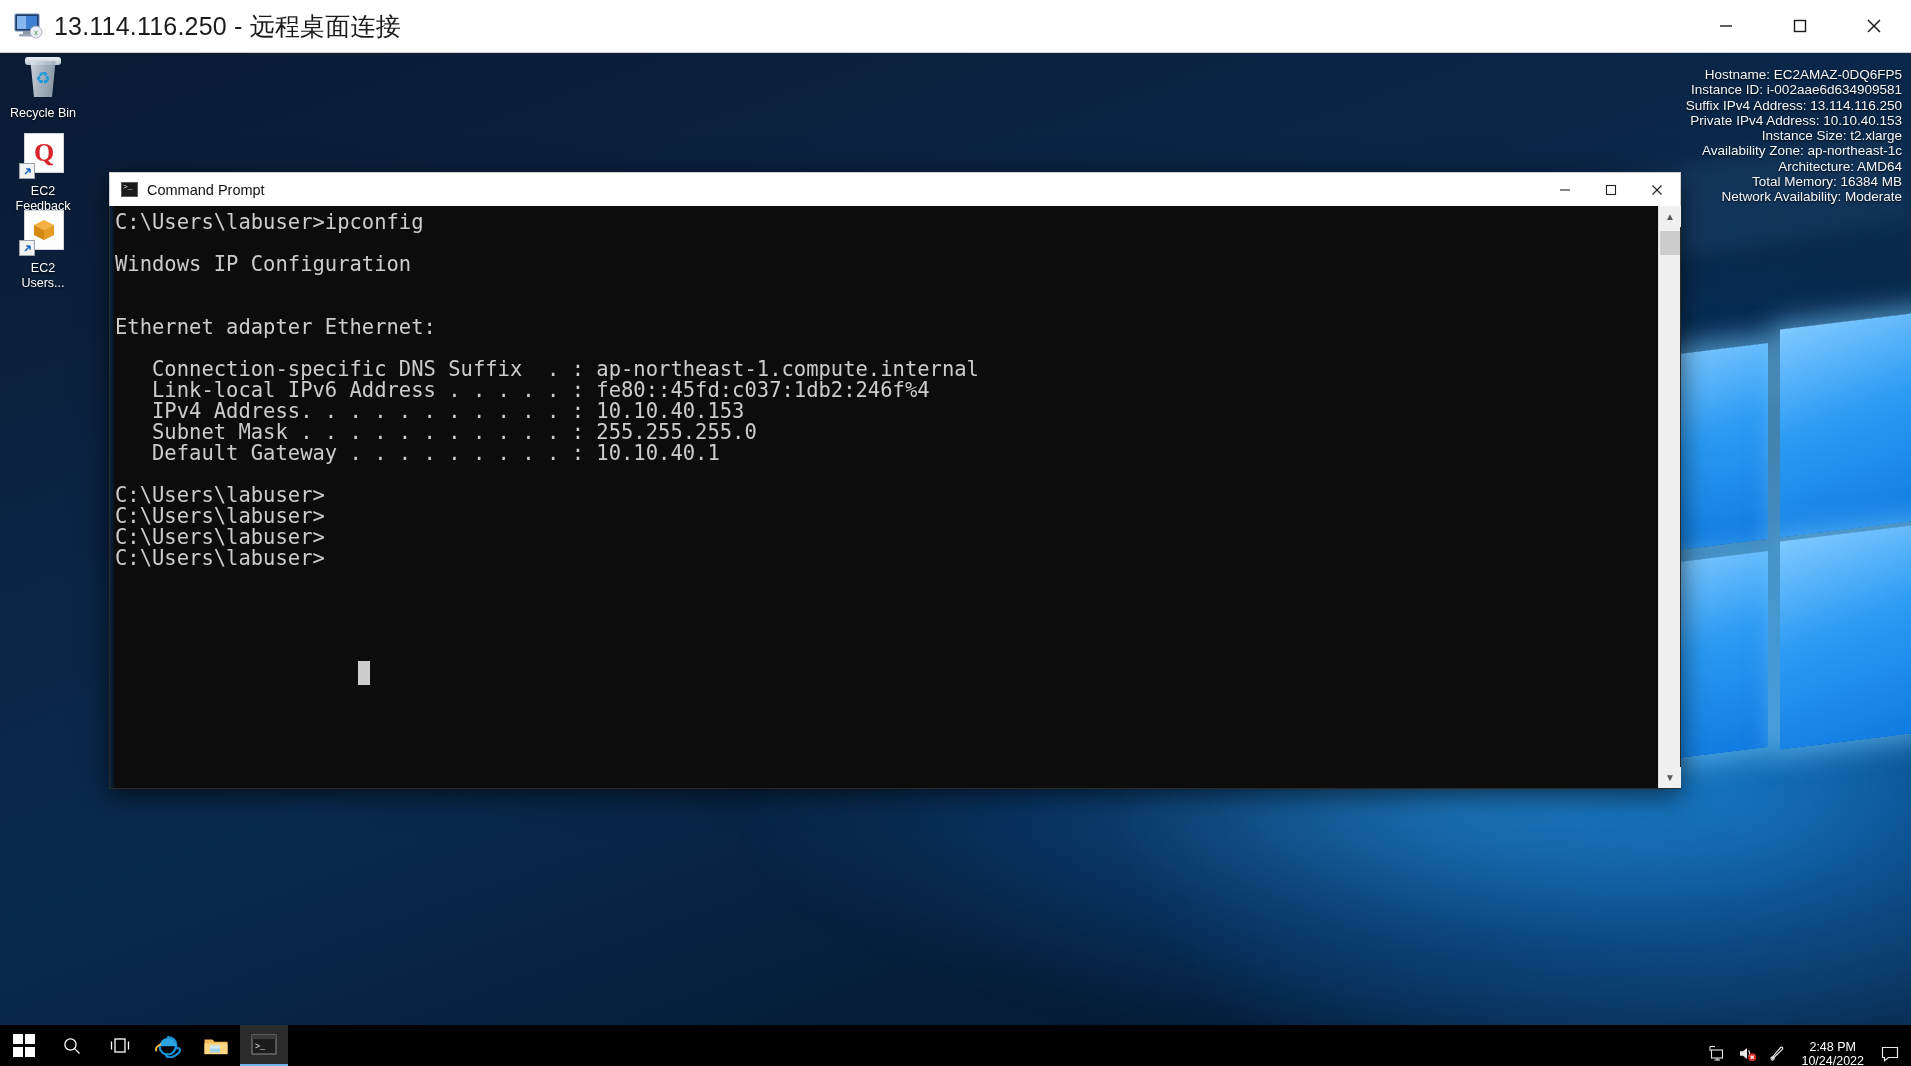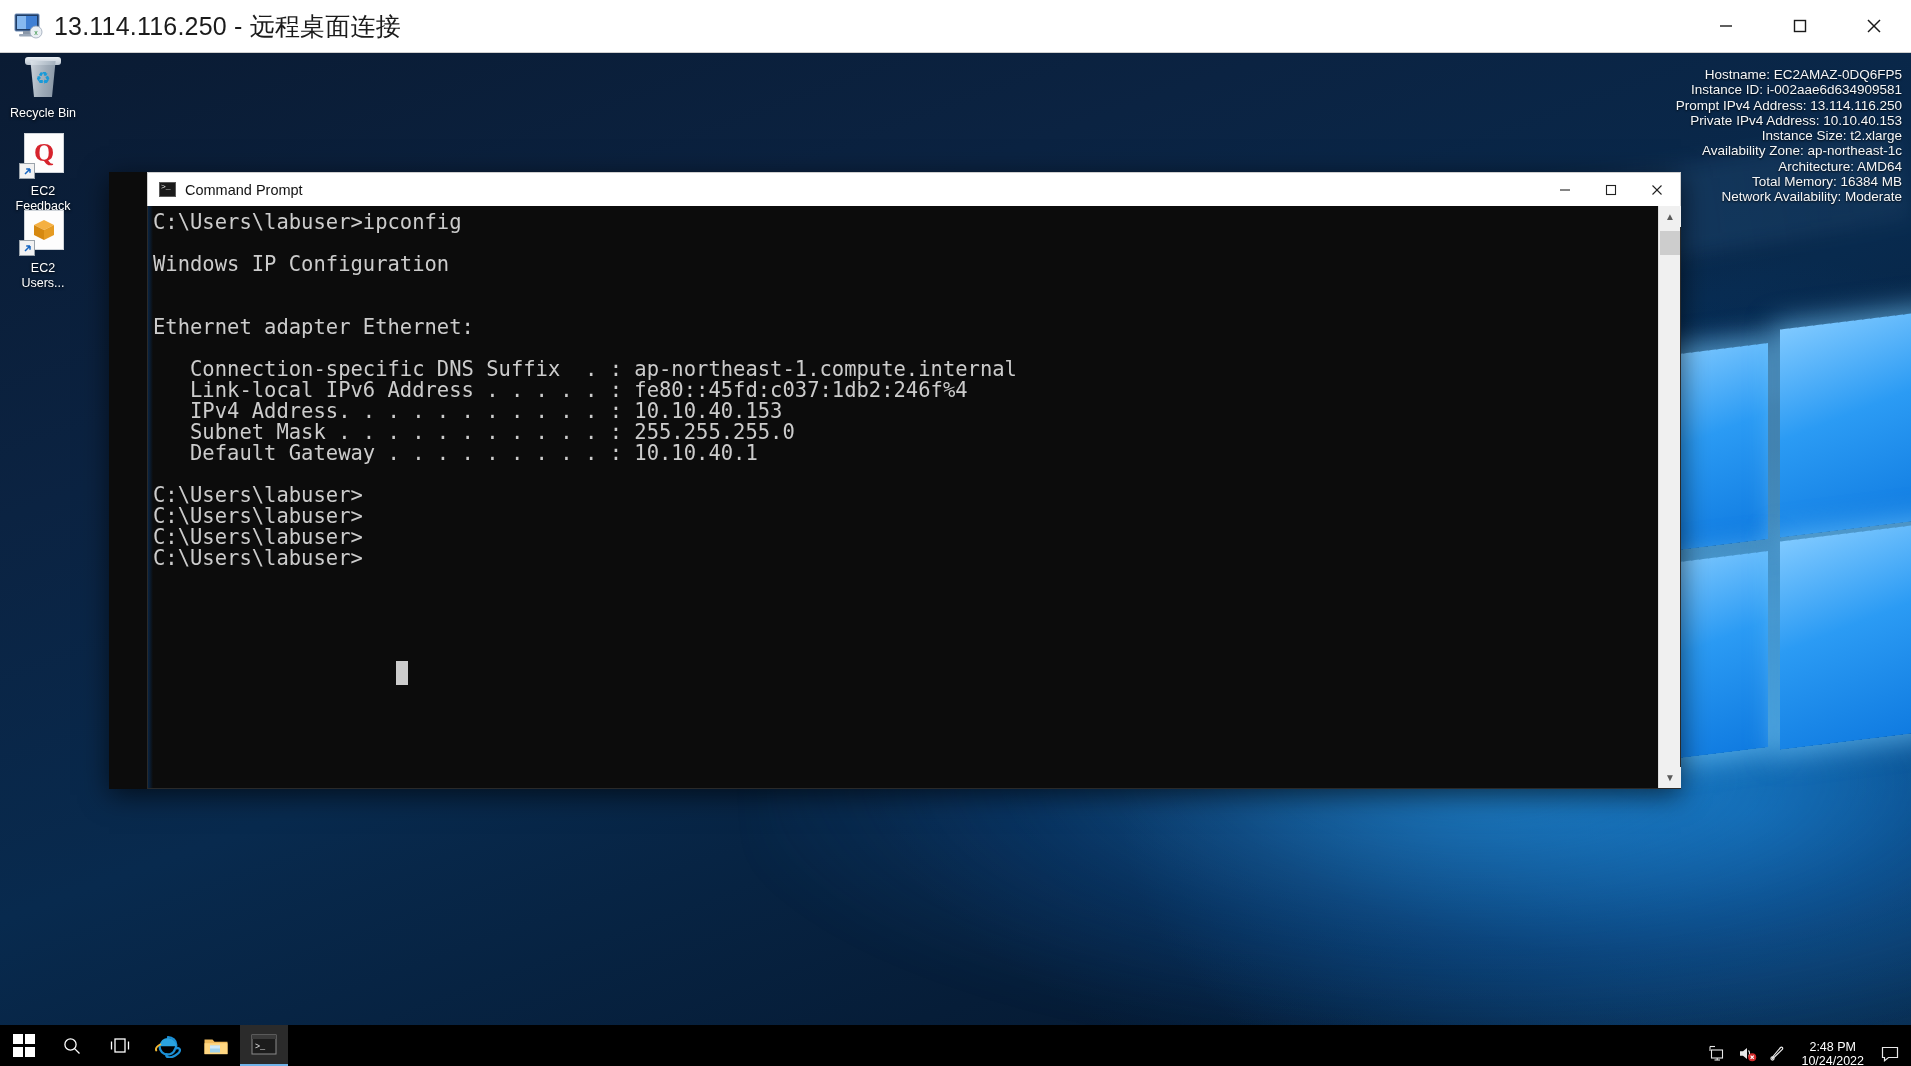--- a/index.html
+++ b/index.html
@@ -179,21 +179,20 @@
     white-space: nowrap;
   }
 
   
   .cmd-window {
     position: absolute;
     left: 109px; top: 119px;
     width: 1572px; height: 617px;
     background: #0c0c0c;
     box-shadow: 0 6px 26px rgba(0,0,0,0.62);
-    padding-left: 38px;
   }
   .cmd-titlebar {
     height: 34px;
     background: #ffffff;
     display: flex;
     align-items: center;
     border: 1px solid #cfcfcf;
     border-bottom: none;
   }
   .cmd-ico {
@@ -428,21 +427,21 @@
             </svg>
         </div>
       </div>
       <span class="lbl">EC2</span>
       <span class="lbl">Users...</span>
     </div>
 
     <div class="ec2-info">
       <div>Hostname: EC2AMAZ-0DQ6FP5</div>
       <div>Instance ID: i-002aae6d634909581</div>
-      <div>Prompt IPv4 Address: 13.114.116.250</div>
+      <div>Suffix IPv4 Address: 13.114.116.250</div>
       <div>Private IPv4 Address: 10.10.40.153</div>
       <div>Instance Size: t2.xlarge</div>
       <div>Availability Zone: ap-northeast-1c</div>
       <div>Architecture: AMD64</div>
       <div>Total Memory: 16384 MB</div>
       <div>Network Availability: Moderate</div>
     </div>
 
     <div class="cmd-window">
       <div class="cmd-titlebar">

